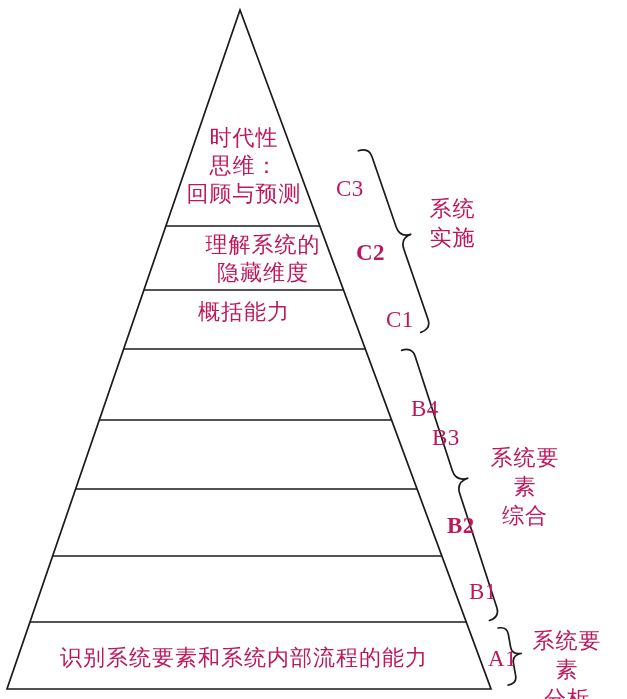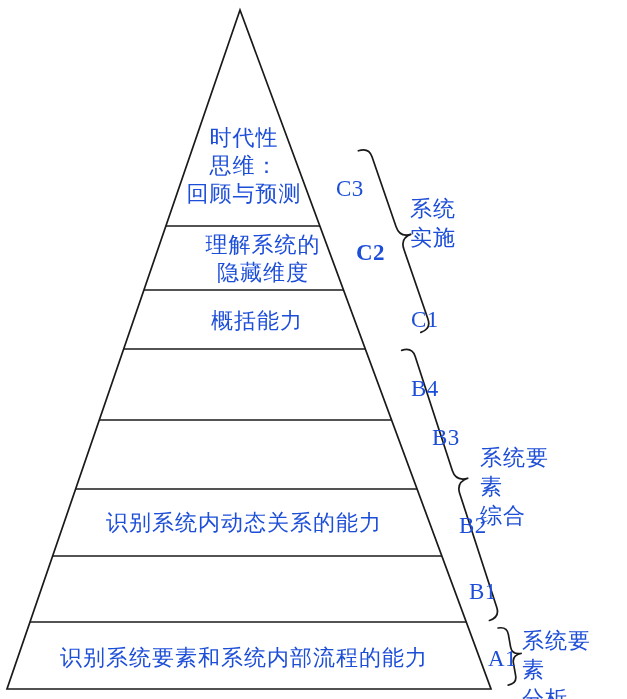--- a/index.html
+++ b/index.html
@@ -6,21 +6,21 @@
     margin: 0;
     padding: 0;
     background: #ffffff;
   }
   .stage {
     position: relative;
     width: 627px;
     height: 699px;
     background: #ffffff;
     font-family: "Liberation Serif", "DejaVu Serif", serif;
-    color: #1d4ed8;
+    color: #be185d;
     overflow: hidden;
   }
   .stage svg {
     position: absolute;
     top: 0;
     left: 0;
   }
   .band-text {
     position: absolute;
     left: 0;
@@ -32,21 +32,21 @@
     white-space: pre-line;
   }
   .code-label {
     position: absolute;
     font-size: 23px;
     line-height: 26px;
     letter-spacing: 0.5px;
   }
   .group-label {
     position: absolute;
-    text-align: left;
+    text-align: center;
     font-size: 22px;
     line-height: 29px;
     letter-spacing: 1px;
     white-space: pre-line;
   }
 </style>
 </head>
 <body>
 
 <div class="stage">
@@ -66,30 +66,29 @@
     <path d="M 389,142 Q 400,142 400,152 L 400,226 Q 400,238 412,238 Q 400,238 400,250 L 400,324 Q 400,334 389,334" transform="rotate(-19 400 238)" fill="none" stroke="#1a1a1a" stroke-width="1.7" stroke-linecap="round"></path>
     <path d="M 445,340 Q 456,340 456,350 L 456,470 Q 456,482 469,482 Q 456,482 456,494 L 456,614 Q 456,624 445,624" transform="rotate(-18 456 482)" fill="none" stroke="#1a1a1a" stroke-width="1.7" stroke-linecap="round"></path>
     <path d="M 503,626 Q 512,626 512,634 L 512,647 Q 512,655 522,655 Q 512,655 512,663 L 512,676 Q 512,684 503,684" transform="rotate(-10 512 655)" fill="none" stroke="#1a1a1a" stroke-width="1.7" stroke-linecap="round"></path>
   </svg>
 
   <div class="band-text" style="top:124px;">时代性
 思维：
 回顾与预测</div>
   <div class="band-text" style="top:231px;margin-left:19px;">理解系统的
 隐藏维度</div>
-  <div class="band-text" style="top:307px;padding-left:13px;">概括能力</div>
-  <div class="band-text" style="top:509px;">识别系统内动态关系的能力</div>
+  <div class="band-text" style="top:298px;">概括能力</div>
   <div class="band-text" style="top:644px;">识别系统要素和系统内部流程的能力</div>
 
   <div class="code-label" style="left:336px; top:176px;">C3</div>
   <div class="code-label" style="left:356px; top:240px;font-weight:bold;">C2</div>
-  <div class="code-label" style="left:386px; top:307px;margin-left:25px;">C1</div>
-  <div class="code-label" style="left:411px; top:376px;">B4</div>
+  <div class="code-label" style="left:386px; top:307px;">C1</div>
+  <div class="code-label" style="left:411px; top:396px;">B4</div>
   <div class="code-label" style="left:432px; top:425px;">B3</div>
-  <div class="code-label" style="left:459px; top:513px;">B2</div>
+  <div class="code-label" style="left:447px; top:513px;font-weight:bold;">B2</div>
   <div class="code-label" style="left:469px; top:579px;">B1</div>
   <div class="code-label" style="left:488px; top:646px;">A1</div>
 
   <div class="group-label" style="left:410px; top:194px; width:85px;">系统
 实施</div>
   <div class="group-label" style="left:480px; top:443px; width:90px;">系统要素
 综合</div>
   <div class="group-label" style="left:522px; top:626px; width:90px;">系统要素
 分析</div>
 

